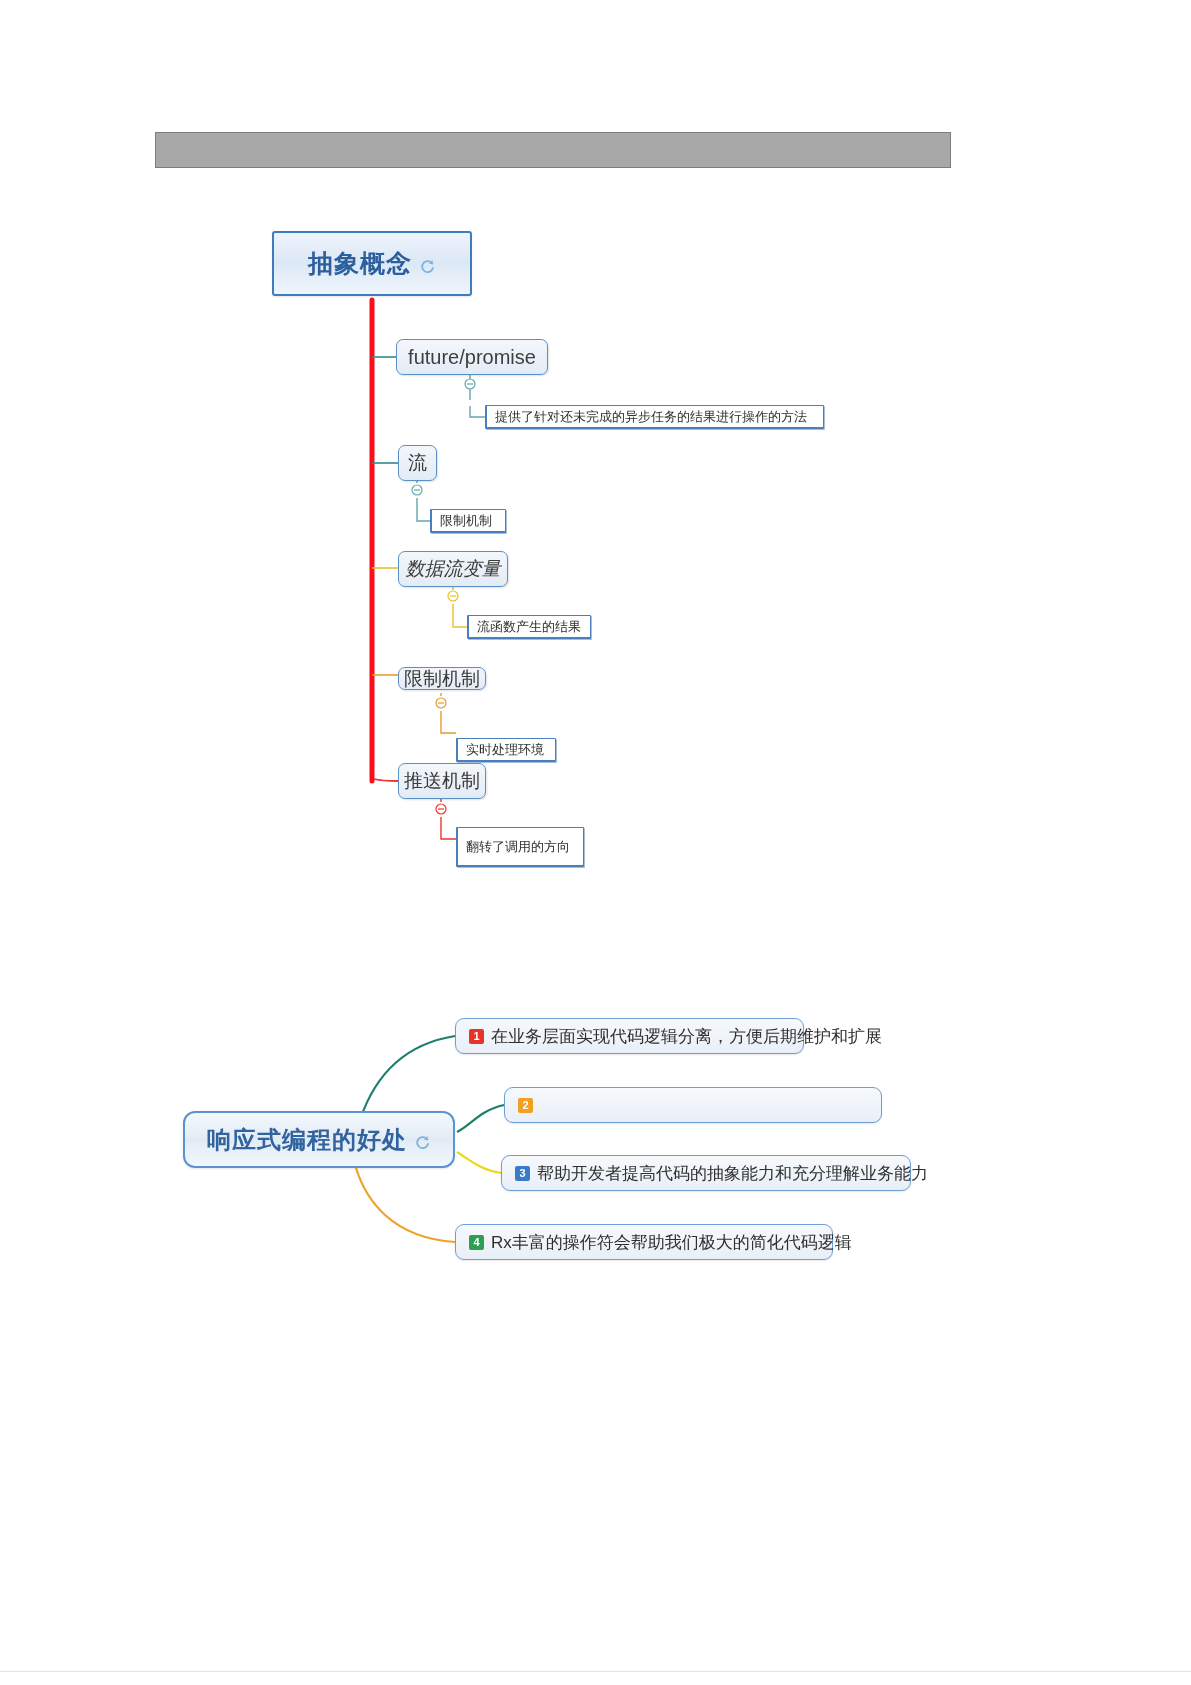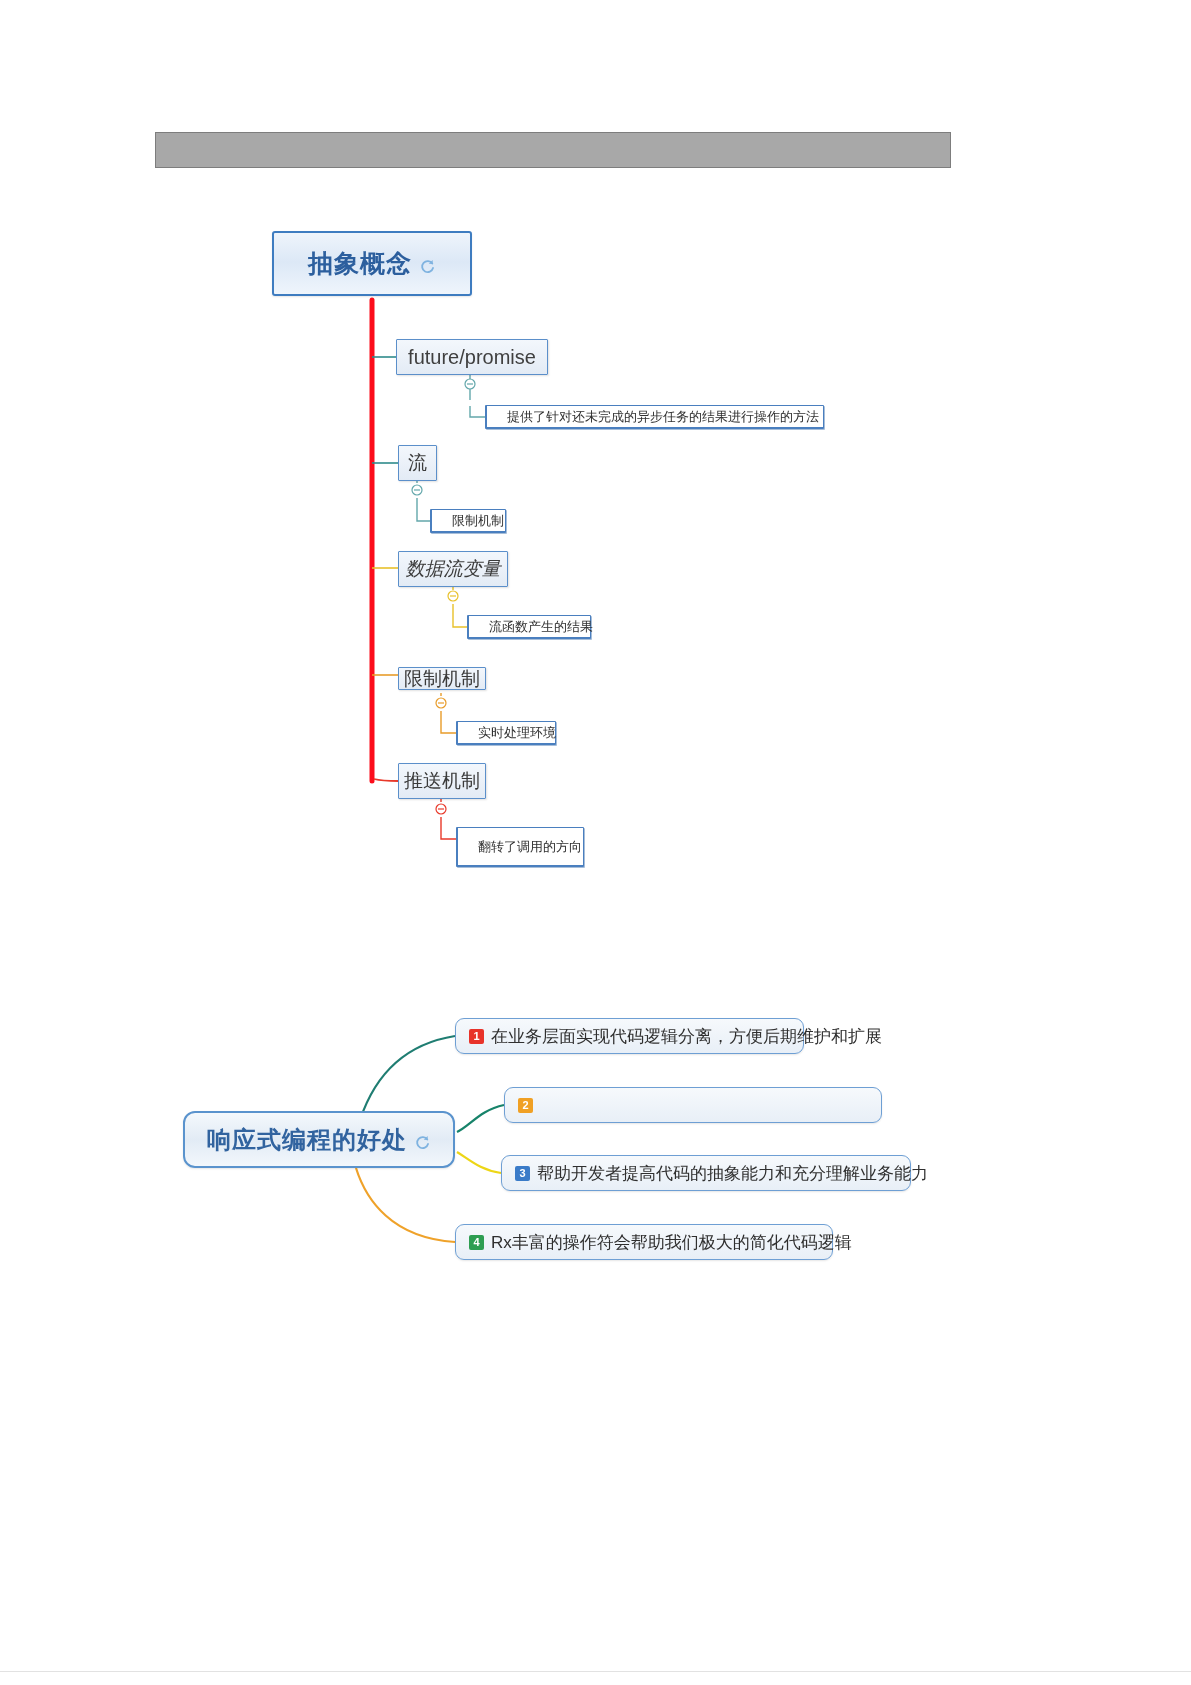--- a/index.html
+++ b/index.html
@@ -82,21 +82,21 @@
     height: 17px;
     position: relative;
     top: 3px;
   }
 
   
   .branch-node {
     position: absolute;
     box-sizing: border-box;
     border: 1px solid #5b8fca;
-    border-radius: 1px;
+    border-radius: 7px;
     background: linear-gradient(180deg, #f3f7fc 0%, #e3ebf5 100%);
     display: flex;
     align-items: center;
     justify-content: center;
     padding: 0 10px;
     box-shadow: 1px 1px 2px rgba(0,0,0,0.12);
   }
   .branch-node .branch-label {
     font-size: 19px;
     color: #3b3b3b;
@@ -111,21 +111,21 @@
   .leaf-node {
     position: absolute;
     box-sizing: border-box;
     border: 1px solid #4a7fbf;
     border-left: 2px solid #4a7fbf;
     border-bottom: 2px solid #4a7fbf;
     border-radius: 1px;
     background: #ffffff;
     display: flex;
     align-items: center;
-    padding: 0 20px;
+    padding: 0 8px;
     box-shadow: 1px 1px 0 rgba(60,110,170,0.45);
   }
   .leaf-node .leaf-label {
     font-size: 13px;
     color: #303030;
     white-space: nowrap;
   }
 
   
   .map2 { position: absolute; left: 0; top: 0; width: 1191px; height: 1685px; }
@@ -272,21 +272,21 @@
     <div class="branch-node" style="left:398px; top:551px; width:110px; height:36px;font-style:italic;">
       <span class="branch-label">数据流变量</span>
     </div>
     <div class="leaf-node" style="left:467px; top:615px; width:124px; height:24px;align-items:center;">
       <span class="leaf-label">流函数产生的结果</span>
     </div>
 
     <div class="branch-node" style="left:398px; top:667px; width:88px; height:23px;">
       <span class="branch-label">限制机制</span>
     </div>
-    <div class="leaf-node" style="left:456px; top:721px; width:100px; height:24px;">
+    <div class="leaf-node" style="left:456px; top:738px; width:100px; height:24px;">
       <span class="leaf-label">实时处理环境</span>
     </div>
 
     <div class="branch-node" style="left:398px; top:763px; width:88px; height:36px;">
       <span class="branch-label">推送机制</span>
     </div>
     <div class="leaf-node" style="left:456px; top:827px; width:128px; height:40px;">
       <span class="leaf-label">翻转了调用的方向</span>
     </div>
   </div>

